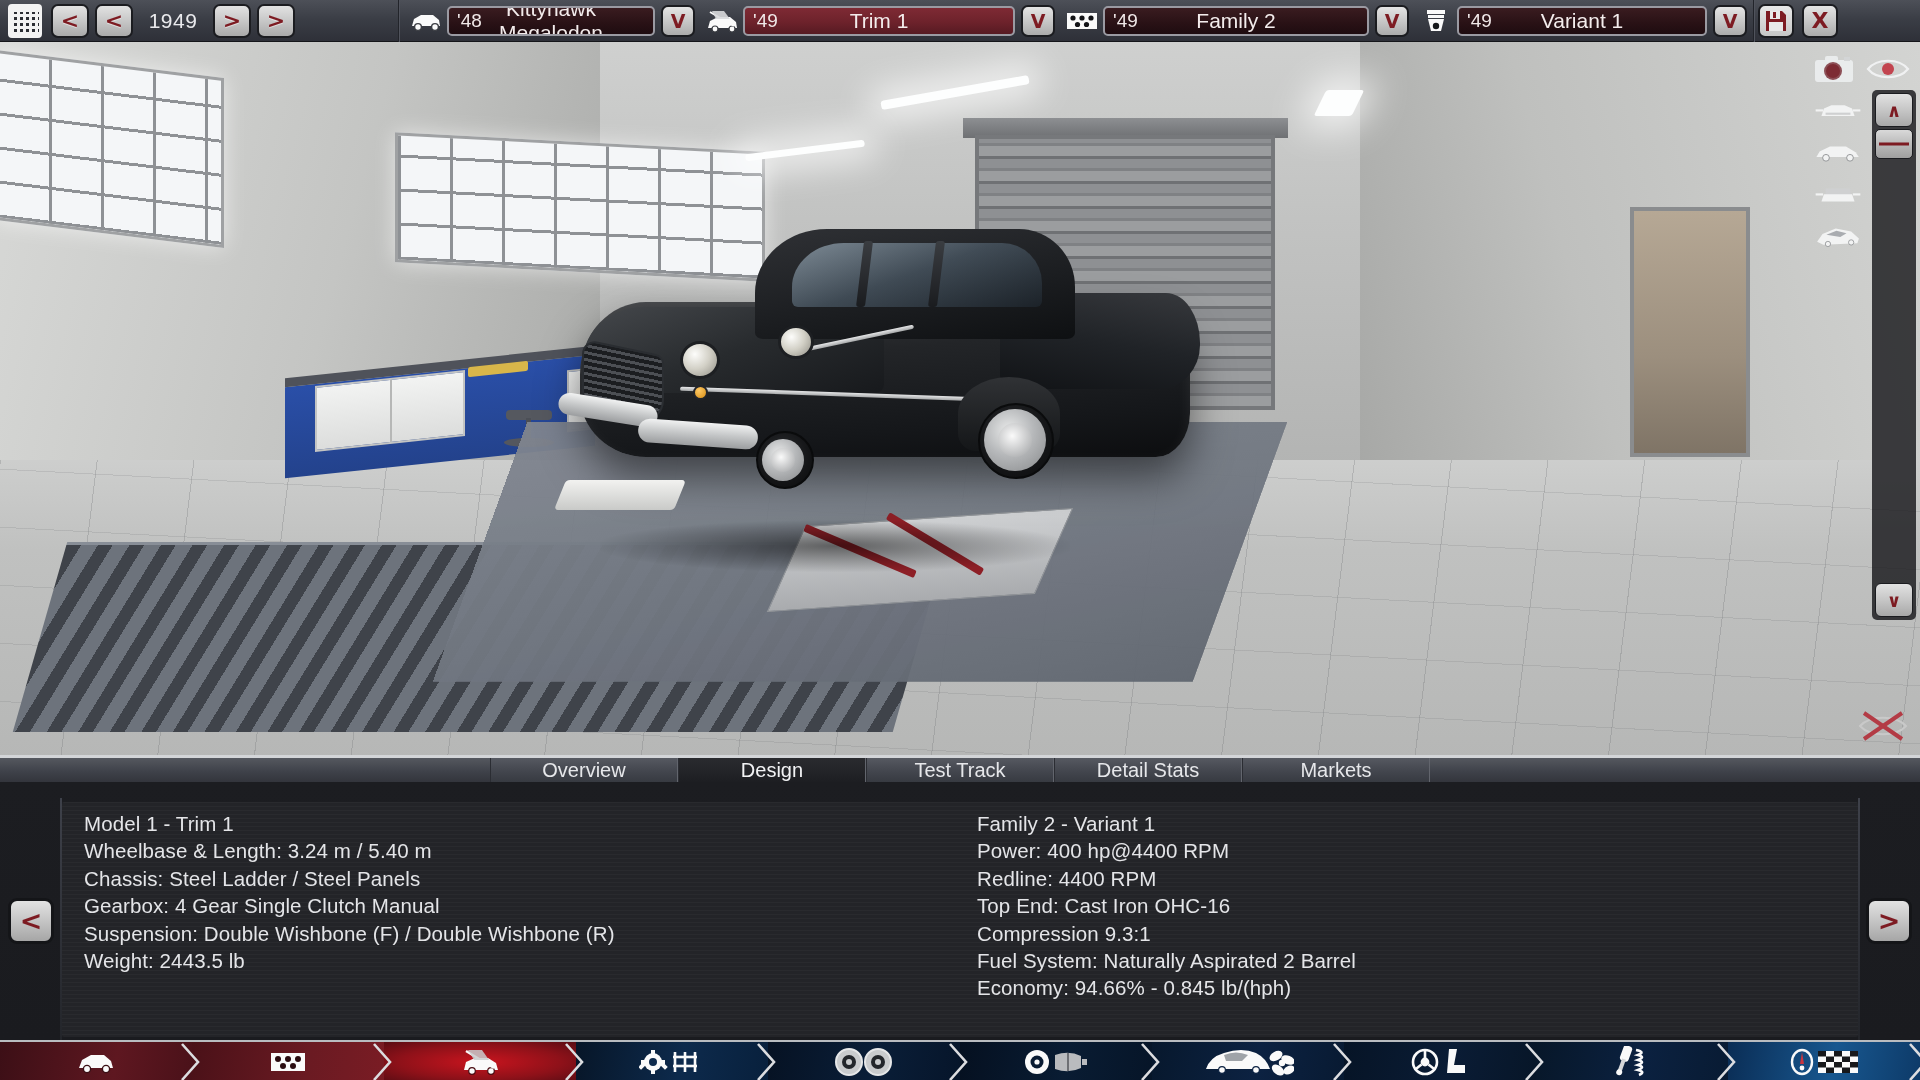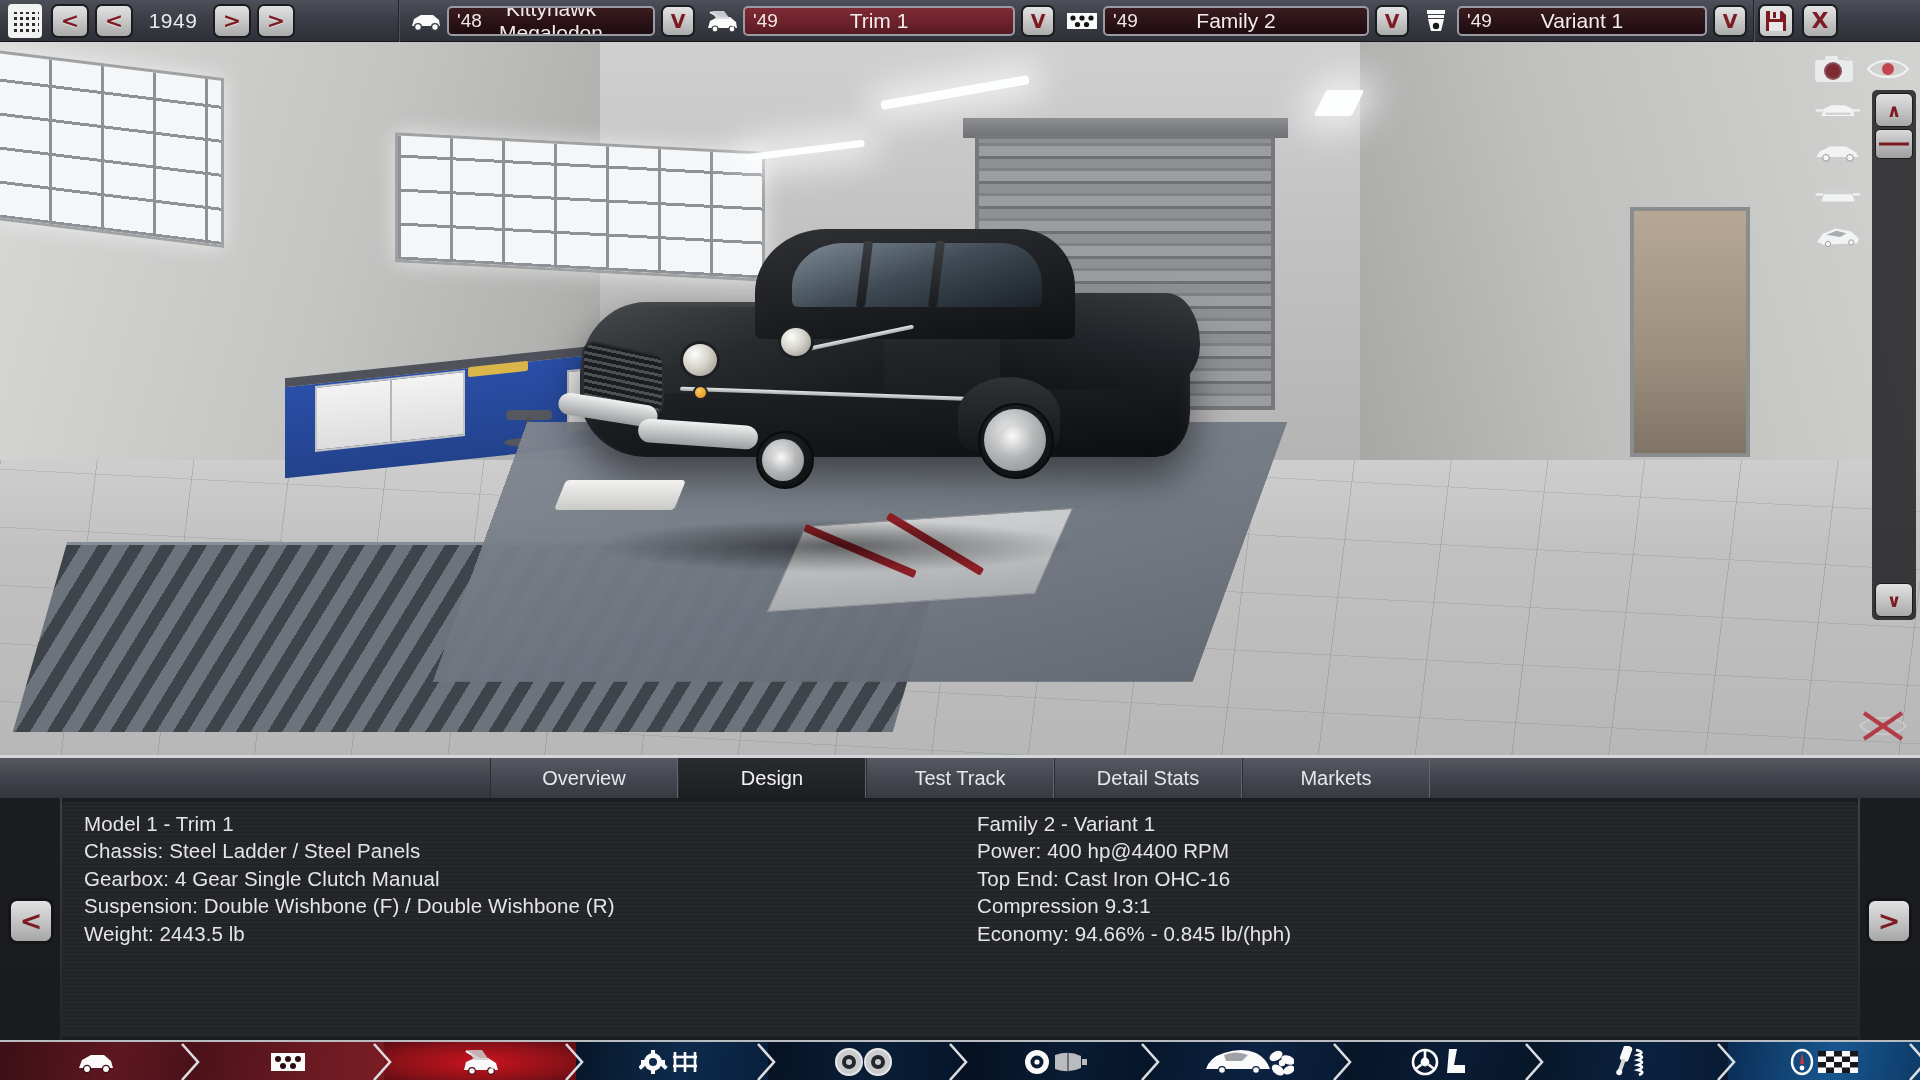--- a/index.html
+++ b/index.html
@@ -339,21 +339,21 @@
   }
 
   
   #bottom {
     position: absolute; left: 0; top: 755px; width: 1920px; height: 285px;
     background: linear-gradient(180deg,#232428 0%,#1c1d21 8%, #1a1b1f 100%);
     border-top: 3px solid #d3d5d8;
     z-index: 30;
   }
   #tabstrip {
-    position: absolute; left: 0; top: 0; width: 1920px; height: 40px;
+    position: absolute; left: 0; top: 0; width: 1920px; height: 24px;
     display: flex; justify-content: center; align-items: stretch;
     background: linear-gradient(180deg,#55585f 0%,#3f424a 55%,#33353c 100%);
   }
   #tabstrip .spacer-l, #tabstrip .spacer-r { flex: 1; }
   .tab {
     min-width: 188px; padding: 0 18px;
     display: flex; align-items: center; justify-content: center;
     color: #e6e7ea; font-size: 20px;
     background: linear-gradient(180deg,#565961 0%,#43464e 55%,#373a41 100%);
     border-left: 1px solid #2b2d33; border-right: 1px solid #62656d;
@@ -663,30 +663,33 @@
   </div>
 
   <div id="panelwrap">
     <div class="nav-side left">
       <div class="nav-btn">&lt;</div>
     </div>
 
     <div id="statsgrid">
       <div class="stat-col">
         <div class="stat-line">Model 1 - Trim 1</div>
+        <div class="stat-line">Wheelbase &amp; Length: 3.24 m / 5.40 m</div>
         <div class="stat-line">Chassis: Steel Ladder / Steel Panels</div>
         <div class="stat-line">Gearbox: 4 Gear Single Clutch Manual</div>
         <div class="stat-line">Suspension: Double Wishbone (F) / Double Wishbone (R)</div>
         <div class="stat-line">Weight: 2443.5 lb</div>
       </div>
       <div class="stat-col right">
         <div class="stat-line">Family 2 - Variant 1</div>
         <div class="stat-line">Power: 400 hp@4400 RPM</div>
+        <div class="stat-line">Redline: 4400 RPM</div>
         <div class="stat-line">Top End: Cast Iron OHC-16</div>
         <div class="stat-line">Compression 9.3:1</div>
+        <div class="stat-line">Fuel System: Naturally Aspirated 2 Barrel</div>
         <div class="stat-line">Economy: 94.66% - 0.845 lb/(hph)</div>
       </div>
     </div>
 
     <div class="nav-side right">
       <div class="nav-btn">&gt;</div>
     </div>
   </div>
 </div>
 

